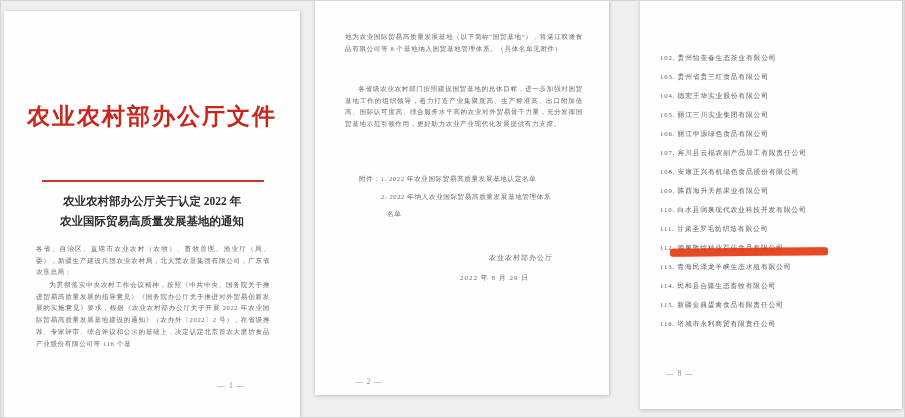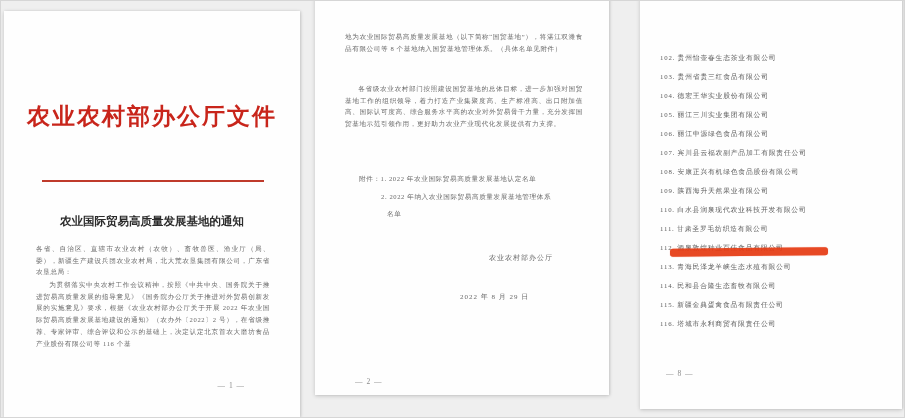--- a/index.html
+++ b/index.html
@@ -74,34 +74,35 @@
 
   .sig { font-size: 7px; color: #6a6a6a; filter: blur(0.3px); letter-spacing: 1px; }
   .attach { filter: blur(0.32px); }
 </style>
 </head>
 <body>
 
 <div class="page" id="page1">
   <div class="abs letterhead" style="top: 90px; left: 0;">农业农村部办公厅文件</div>
   <div class="abs redrule" style="top: 169px; left: 38px; width: 222px;"></div>
+  <div class="abs doc-title" style="top: 180px; left: 0;">农业农村部办公厅关于认定 2022 年</div>
   <div class="abs doc-title" style="top: 200px; left: 0;">农业国际贸易高质量发展基地的通知</div>
   <div class="abs bodytext" style="top: 232px; left: 32px; width: 234px;">各省、自治区、直辖市农业农村（农牧）、畜牧兽医、渔业厅（局、委），新疆生产建设兵团农业农村局，北大荒农垦集团有限公司，广东省农垦总局：</div>
   <div class="abs bodytext indent" style="top: 268px; left: 32px; width: 234px;">为贯彻落实中央农村工作会议精神，按照《中共中央、国务院关于推进贸易高质量发展的指导意见》《国务院办公厅关于推进对外贸易创新发展的实施意见》要求，根据《农业农村部办公厅关于开展 2022 年农业国际贸易高质量发展基地建设的通知》（农办外〔2022〕2 号），在省级推荐、专家评审、综合评议和公示的基础上，决定认定北京首农大磨坊食品产业股份有限公司等 116 个基</div>
   <div class="abs pagenum" style="top: 370px; right: 55px;">— 1 —</div>
 </div>
 
 <div class="page" id="page2">
   <div class="abs bodytext" style="top: 36px; left: 30px; width: 238px;">地为农业国际贸易高质量发展基地（以下简称“国贸基地”），将湛江双潍食品有限公司等 8 个基地纳入国贸基地管理体系。（具体名单见附件）</div>
   <div class="abs bodytext indent" style="top: 88px; left: 30px; width: 238px;">各省级农业农村部门按照建设国贸基地的总体目标，进一步加强对国贸基地工作的组织领导，着力打造产业集聚度高、生产标准高、出口附加值高、国际认可度高、综合服务水平高的农业对外贸易骨干力量，充分发挥国贸基地示范引领作用，更好助力农业产业现代化发展提供有力支撑。</div>
   <div class="abs bodytext attach" style="top: 178px; left: 44px; width: 220px;">附件：1. 2022 年农业国际贸易高质量发展基地认定名单</div>
   <div class="abs bodytext attach" style="top: 196px; left: 66px; width: 200px;">2. 2022 年纳入农业国际贸易高质量发展基地管理体系</div>
   <div class="abs bodytext attach" style="top: 213px; left: 72px; width: 120px;">名单</div>
   <div class="abs sig" style="top: 258px; left: 142px; margin-left: 32px;">农业农村部办公厅</div>
-  <div class="abs sig" style="top: 278px; left: 145px; margin-top: 19px;">2022 年 8 月 29 日</div>
+  <div class="abs sig" style="top: 278px; left: 145px;">2022 年 8 月 29 日</div>
   <div class="abs pagenum" style="top: 382px; left: 40px;">— 2 —</div>
 </div>
 
 <div class="page" id="page3">
   <div class="list-item" style="top: 56px;">102. 贵州怡壶春生态茶业有限公司</div>
   <div class="list-item" style="top: 75px;">103. 贵州省贵三红食品有限公司</div>
   <div class="list-item" style="top: 94px;">104. 德宏王华实业股份有限公司</div>
   <div class="list-item" style="top: 113px;">105. 丽江三川实业集团有限公司</div>
   <div class="list-item" style="top: 132px;">106. 丽江中源绿色食品有限公司</div>
   <div class="list-item" style="top: 151px;">107. 宾川县云福农副产品加工有限责任公司</div>

